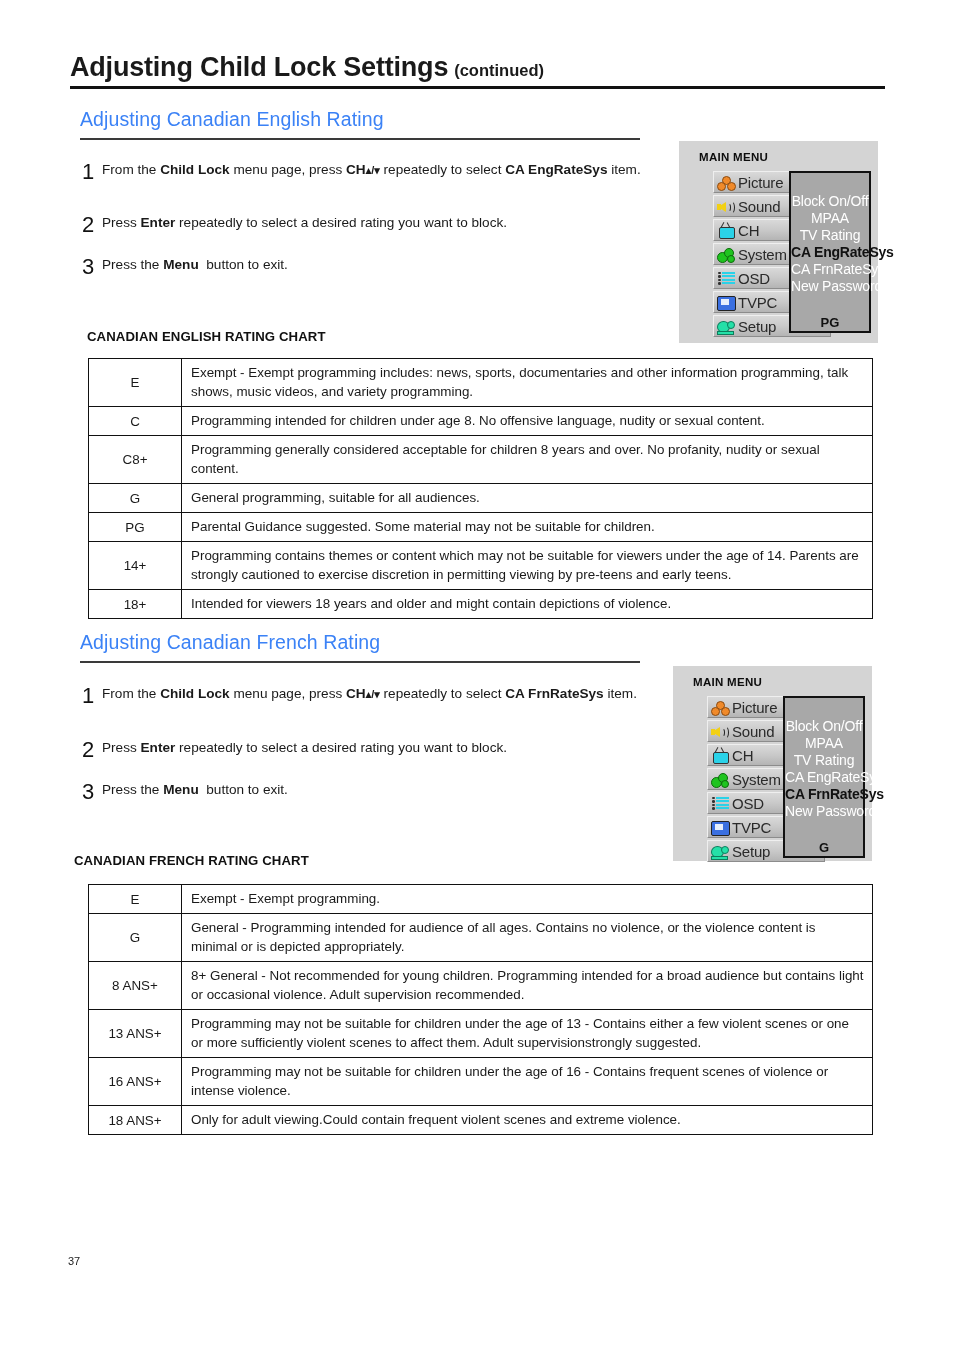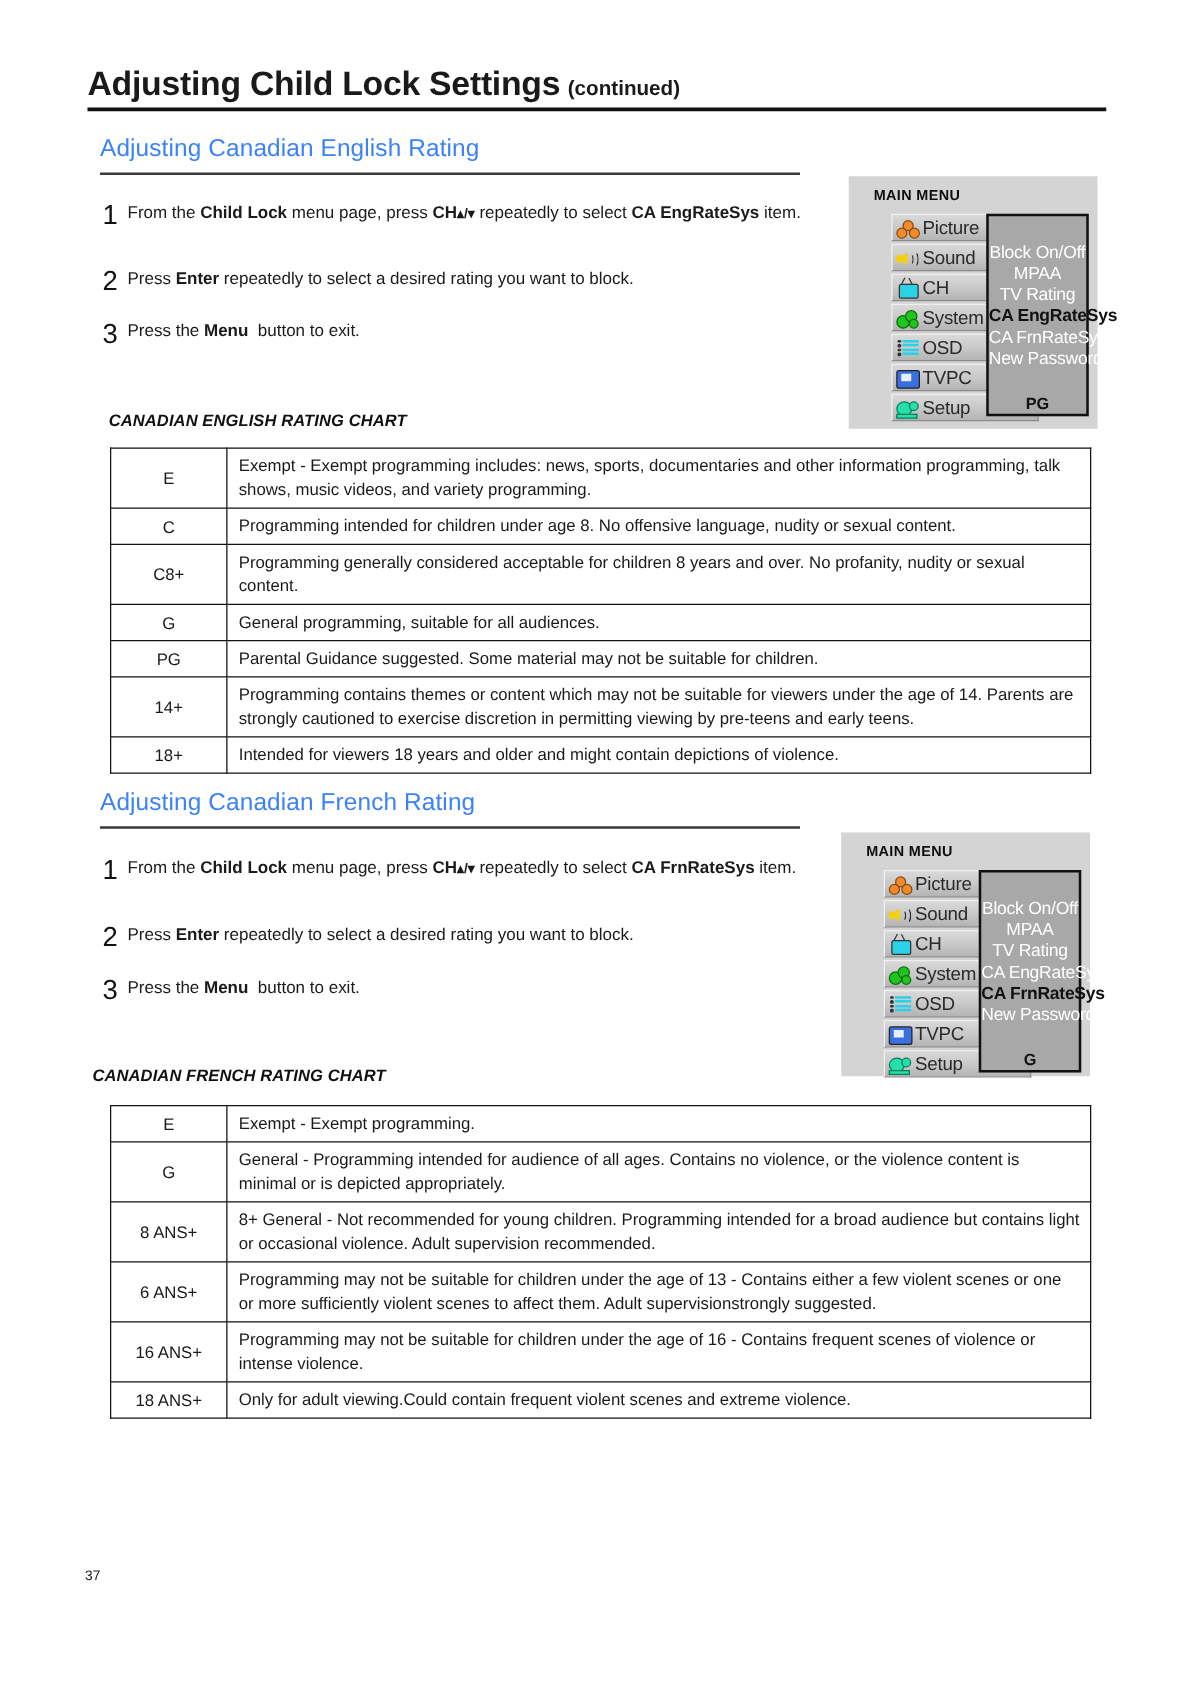--- a/index.html
+++ b/index.html
@@ -200,21 +200,20 @@
     margin-top: 20px;
   }
 
   
   .chart-cap {
     position: absolute;
     font-size: 13.2px;
     font-weight: bold;
     letter-spacing: 0.1px;
     color: #111;
-    font-style: italic;
   }
 
   
   table.rt {
     position: absolute;
     border-collapse: collapse;
     font-size: 13.4px;
     color: #1a1a1a;
   }
   table.rt td {
@@ -495,21 +494,21 @@
       </tr>
       <tr>
         <td class="code">G</td>
         <td class="desc">General - Programming intended for audience of all ages. Contains no violence, or the violence content is minimal or is depicted appropriately.</td>
       </tr>
       <tr>
         <td class="code">8 ANS+</td>
         <td class="desc">8+ General - Not recommended for young children. Programming intended for a broad audience but contains light or occasional violence. Adult supervision recommended.</td>
       </tr>
       <tr>
-        <td class="code">6 ANS+</td>
+        <td class="code">13 ANS+</td>
         <td class="desc">Programming may not be suitable for children under the age of 13 - Contains either a few violent scenes or one or more sufficiently violent scenes to affect them. Adult supervisionstrongly suggested.</td>
       </tr>
       <tr>
         <td class="code">16 ANS+</td>
         <td class="desc">Programming may not be suitable for children under the age of 16 - Contains frequent scenes of violence or intense violence.</td>
       </tr>
       <tr>
         <td class="code">18 ANS+</td>
         <td class="desc">Only for adult viewing.Could contain frequent violent scenes and extreme violence.</td>
       </tr>

